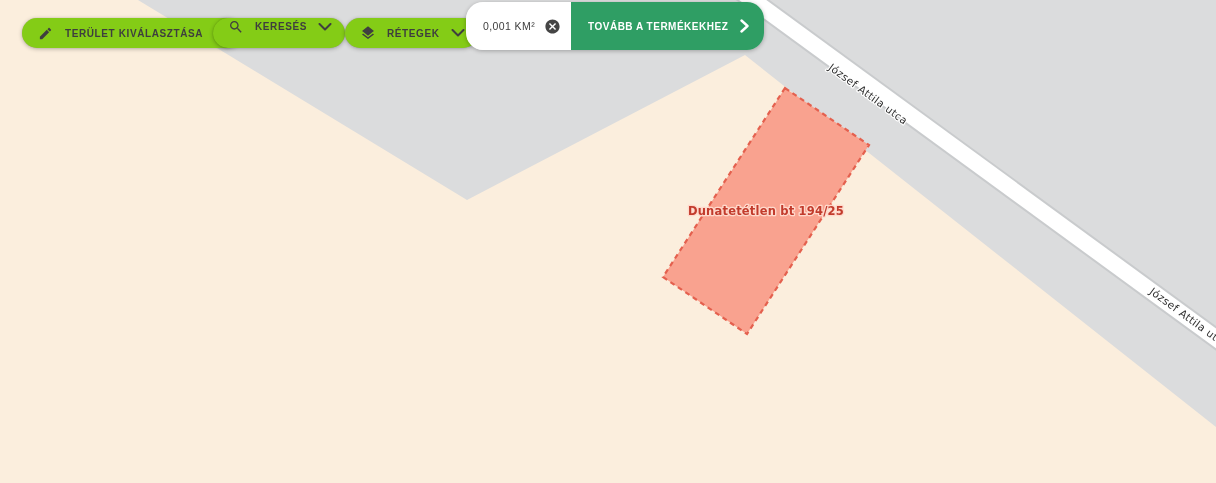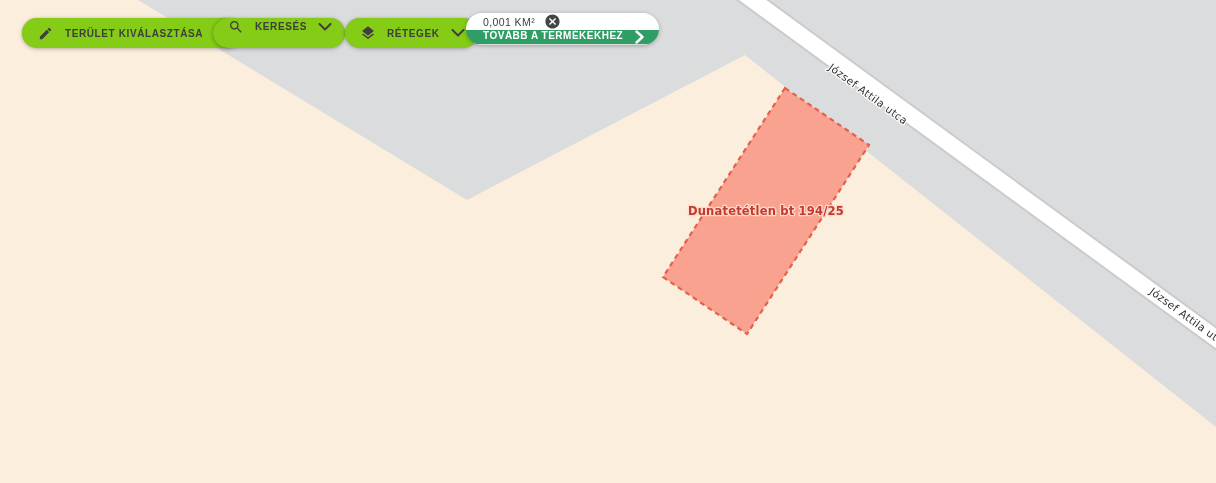--- a/index.html
+++ b/index.html
@@ -21,30 +21,30 @@
   .icon{display:flex;align-items:center;justify-content:center;flex:0 0 auto;}
   .btn-area{left:22px;padding:0 14px 0 16px;}
   .btn-area .icon-lead{margin-right:12px;}
   .btn-search{left:213px;padding:0 13px 13px 15px;}
   .btn-search .icon-lead{margin-right:11px;}
   .btn-layers{left:345px;padding:0 13px 0 15px;}
   .btn-layers .icon-lead{margin-right:11px;}
   .chev{margin-left:11px;display:flex;align-items:center;}
 
   .combo{
-    position:absolute;left:466px;top:13px;height:32px;border-radius:17px;overflow:hidden;
-    display:flex;align-items:stretch;box-shadow:0 1px 4px rgba(0,0,0,.28);flex-direction:column;
+    position:absolute;left:466px;top:2px;height:48px;border-radius:17px;overflow:hidden;
+    display:flex;align-items:stretch;box-shadow:0 1px 4px rgba(0,0,0,.28);
   }
   .combo .white-part{
     background:#fff;display:flex;align-items:center;padding:0 10px 0 17px;
   }
   .combo .area-val{font-size:10.5px;color:#3e3e3e;letter-spacing:.4px;font-weight:400;}
   .combo .clear-btn{margin-left:9px;display:flex;align-items:center;cursor:pointer;border:none;background:transparent;padding:0;}
   .combo .green-part{
-    background:#2f9e64;display:flex;padding:0 15px 0 17px;cursor:pointer;border:none;
+    background:#2f9e64;display:flex;align-items:center;padding:0 15px 0 17px;cursor:pointer;border:none;
   }
   .combo .green-lbl{font-size:10px;font-weight:700;letter-spacing:.5px;color:#ffffff;}
   .combo .chev-r{margin-left:12px;display:flex;align-items:center;}
 
   .maplabel{font-family:"DejaVu Sans",sans-serif;}
 </style>
 </head>
 <body>
 
 <div class="stage">

